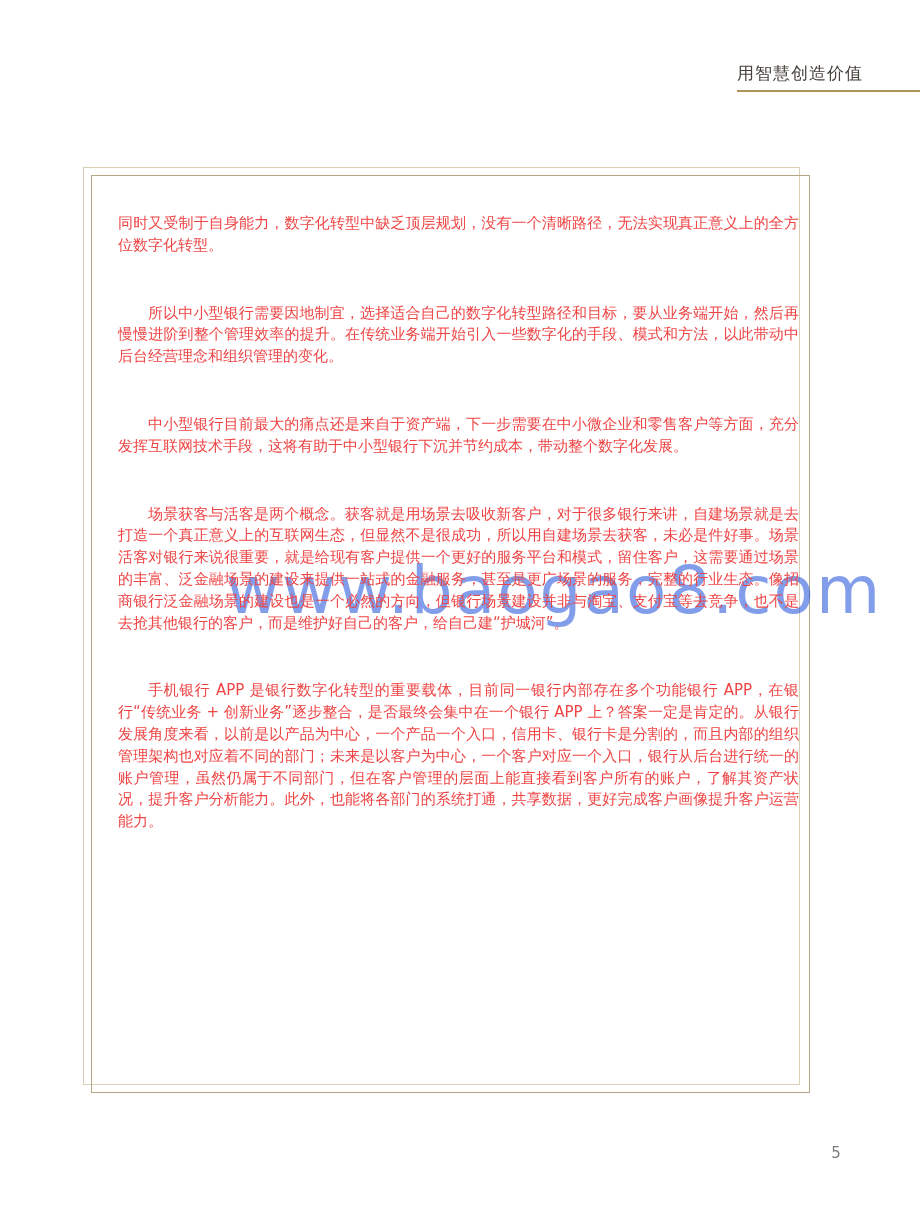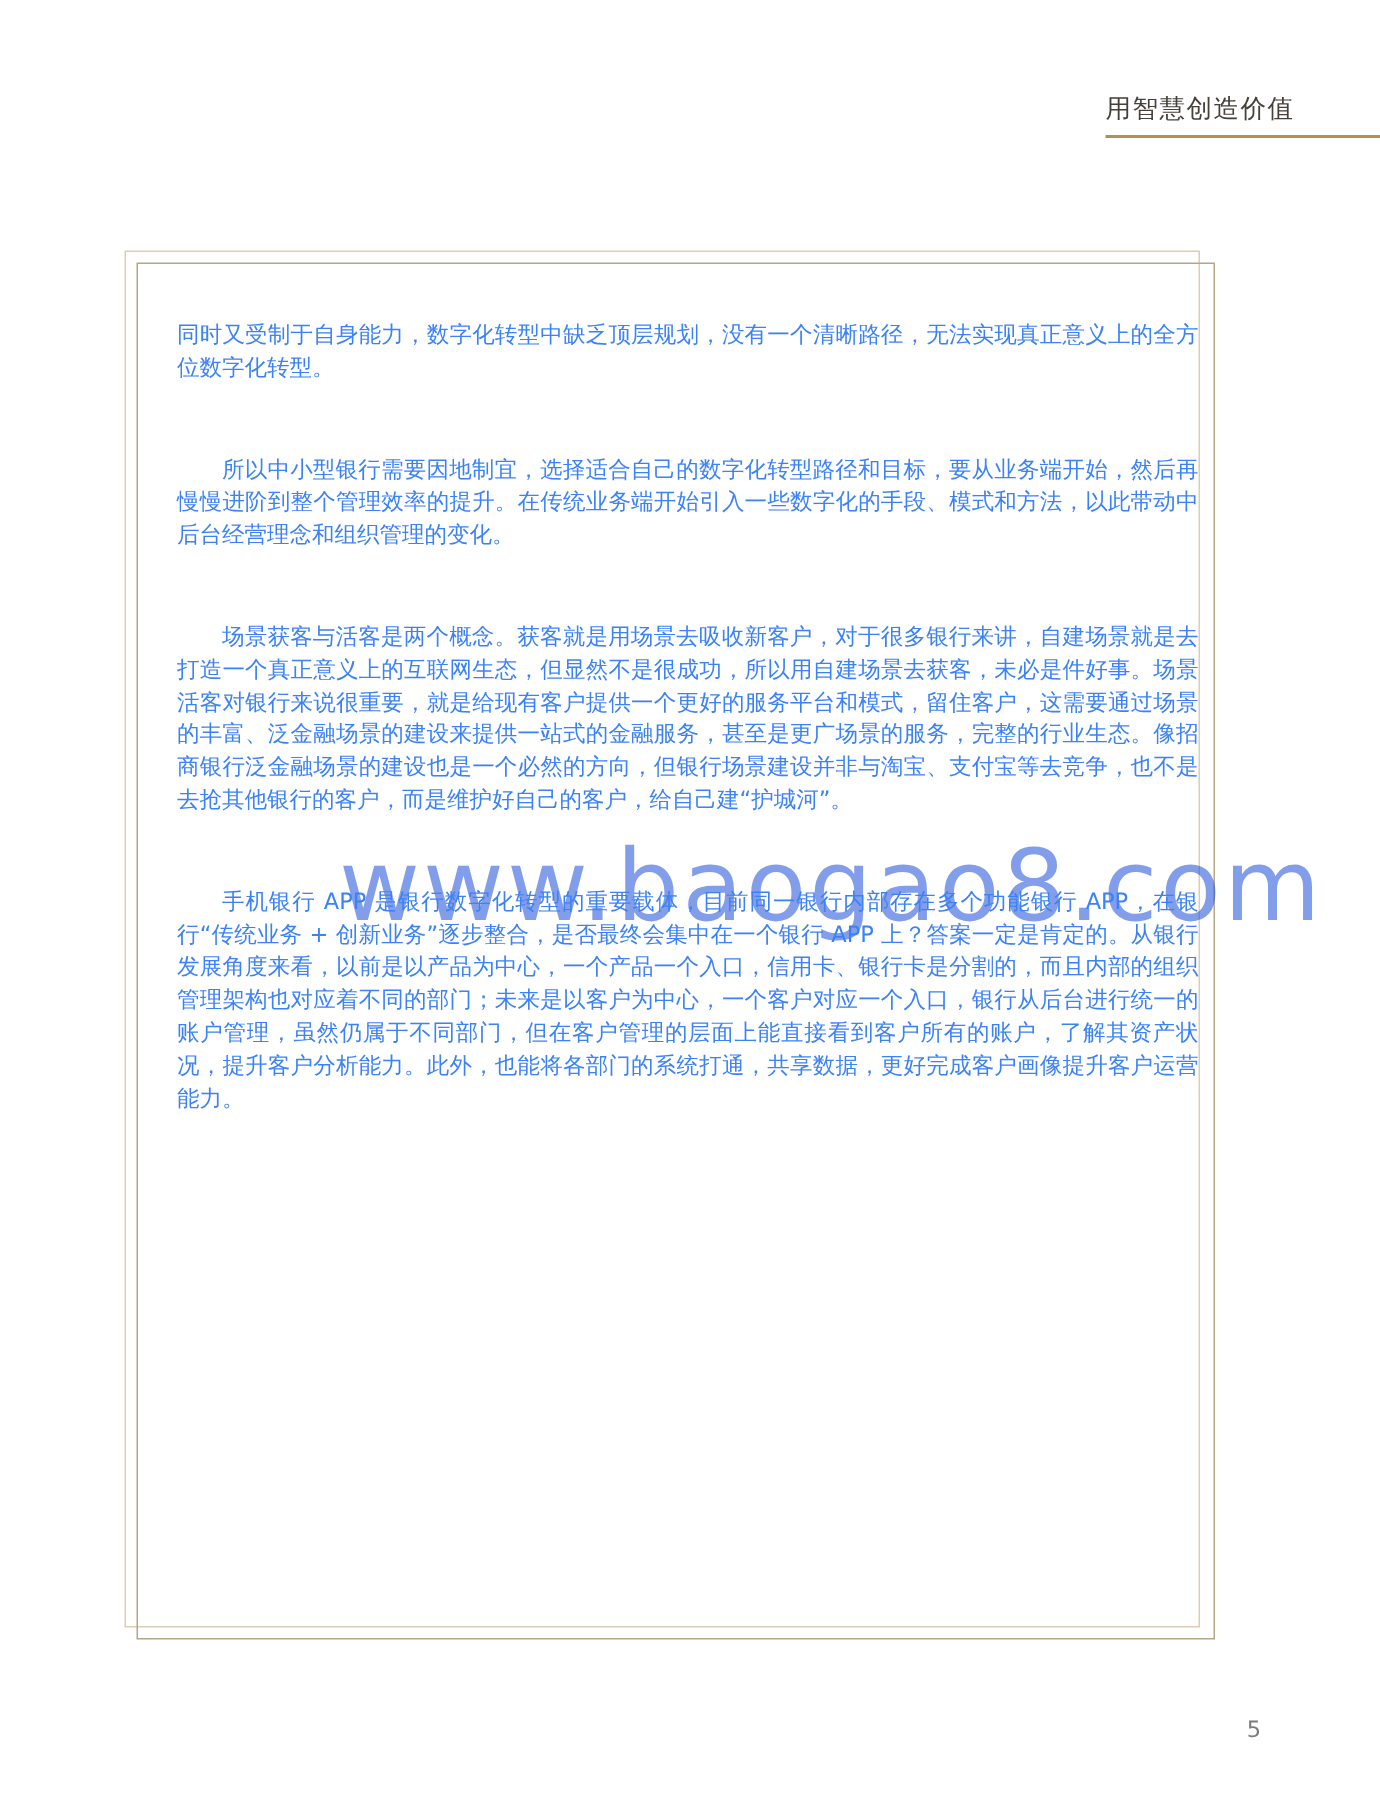--- a/index.html
+++ b/index.html
@@ -54,21 +54,21 @@
     white-space: nowrap;
     font-family: "DejaVu Sans", sans-serif;
   }
 
   
   .content {
     position: absolute;
     left: 118px; top: 213px;
     width: 681px;
     z-index: 1;
-    color: #3b82f6;
+    color: #ef4444;
     font-size: 15px;
     line-height: 21.8px;
     text-align: justify;
     text-justify: inter-ideograph;
   }
   .content p { margin-bottom: 5px; }
   .content p.indent { text-indent: 2em; margin-top: 46px; }
 
   
   .page-number {
@@ -88,17 +88,18 @@
 </div>
 
 <div class="frame-light"></div>
 <div class="frame-dark"></div>
 
 <div class="watermark">www.baogao8.com</div>
 
 <div class="content">
   <p>同时又受制于自身能力，数字化转型中缺乏顶层规划，没有一个清晰路径，无法实现真正意义上的全方位数字化转型。</p>
   <p class="indent">所以中小型银行需要因地制宜，选择适合自己的数字化转型路径和目标，要从业务端开始，然后再慢慢进阶到整个管理效率的提升。在传统业务端开始引入一些数字化的手段、模式和方法，以此带动中后台经营理念和组织管理的变化。</p>
+  <p class="indent">中小型银行目前最大的痛点还是来自于资产端，下一步需要在中小微企业和零售客户等方面，充分发挥互联网技术手段，这将有助于中小型银行下沉并节约成本，带动整个数字化发展。</p>
   <p class="indent">场景获客与活客是两个概念。获客就是用场景去吸收新客户，对于很多银行来讲，自建场景就是去打造一个真正意义上的互联网生态，但显然不是很成功，所以用自建场景去获客，未必是件好事。场景活客对银行来说很重要，就是给现有客户提供一个更好的服务平台和模式，留住客户，这需要通过场景的丰富、泛金融场景的建设来提供一站式的金融服务，甚至是更广场景的服务，完整的行业生态。像招商银行泛金融场景的建设也是一个必然的方向，但银行场景建设并非与淘宝、支付宝等去竞争，也不是去抢其他银行的客户，而是维护好自己的客户，给自己建“护城河”。</p>
   <p class="indent">手机银行 APP 是银行数字化转型的重要载体，目前同一银行内部存在多个功能银行 APP，在银行“传统业务 + 创新业务”逐步整合，是否最终会集中在一个银行 APP 上？答案一定是肯定的。从银行发展角度来看，以前是以产品为中心，一个产品一个入口，信用卡、银行卡是分割的，而且内部的组织管理架构也对应着不同的部门；未来是以客户为中心，一个客户对应一个入口，银行从后台进行统一的账户管理，虽然仍属于不同部门，但在客户管理的层面上能直接看到客户所有的账户，了解其资产状况，提升客户分析能力。此外，也能将各部门的系统打通，共享数据，更好完成客户画像提升客户运营能力。</p>
 </div>
 
 <div class="page-number">5</div>
 
 </body></html>

